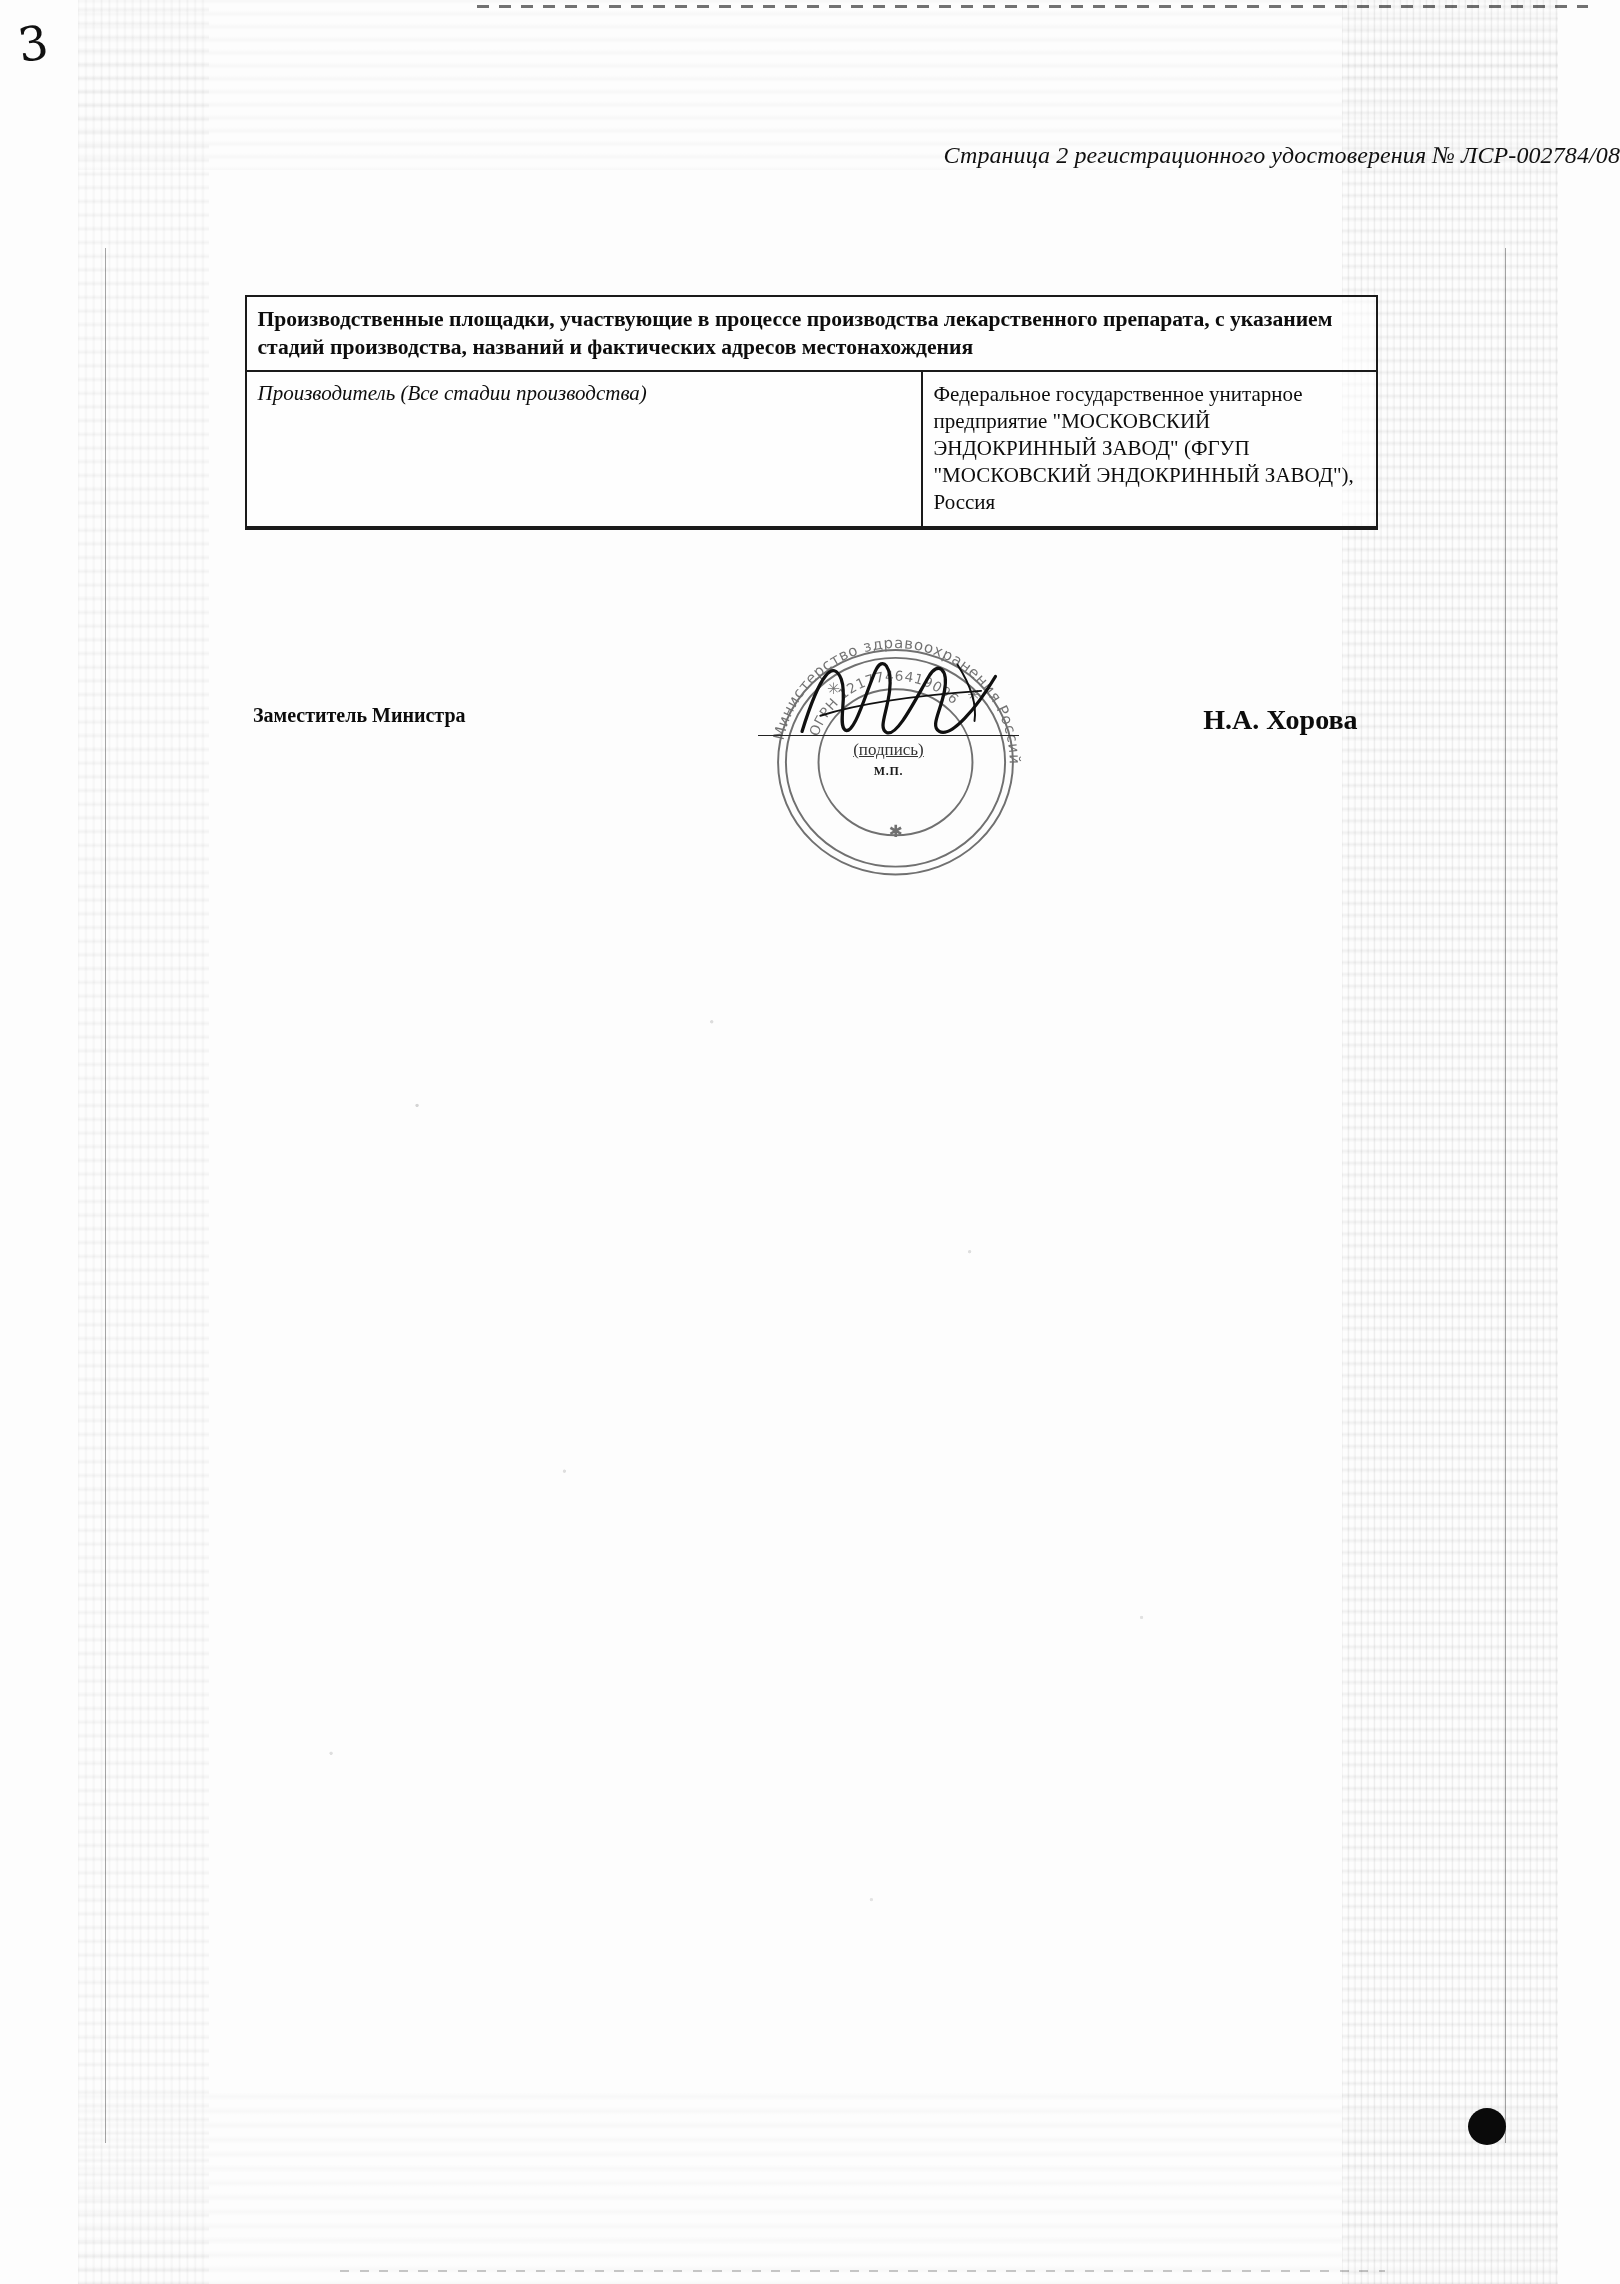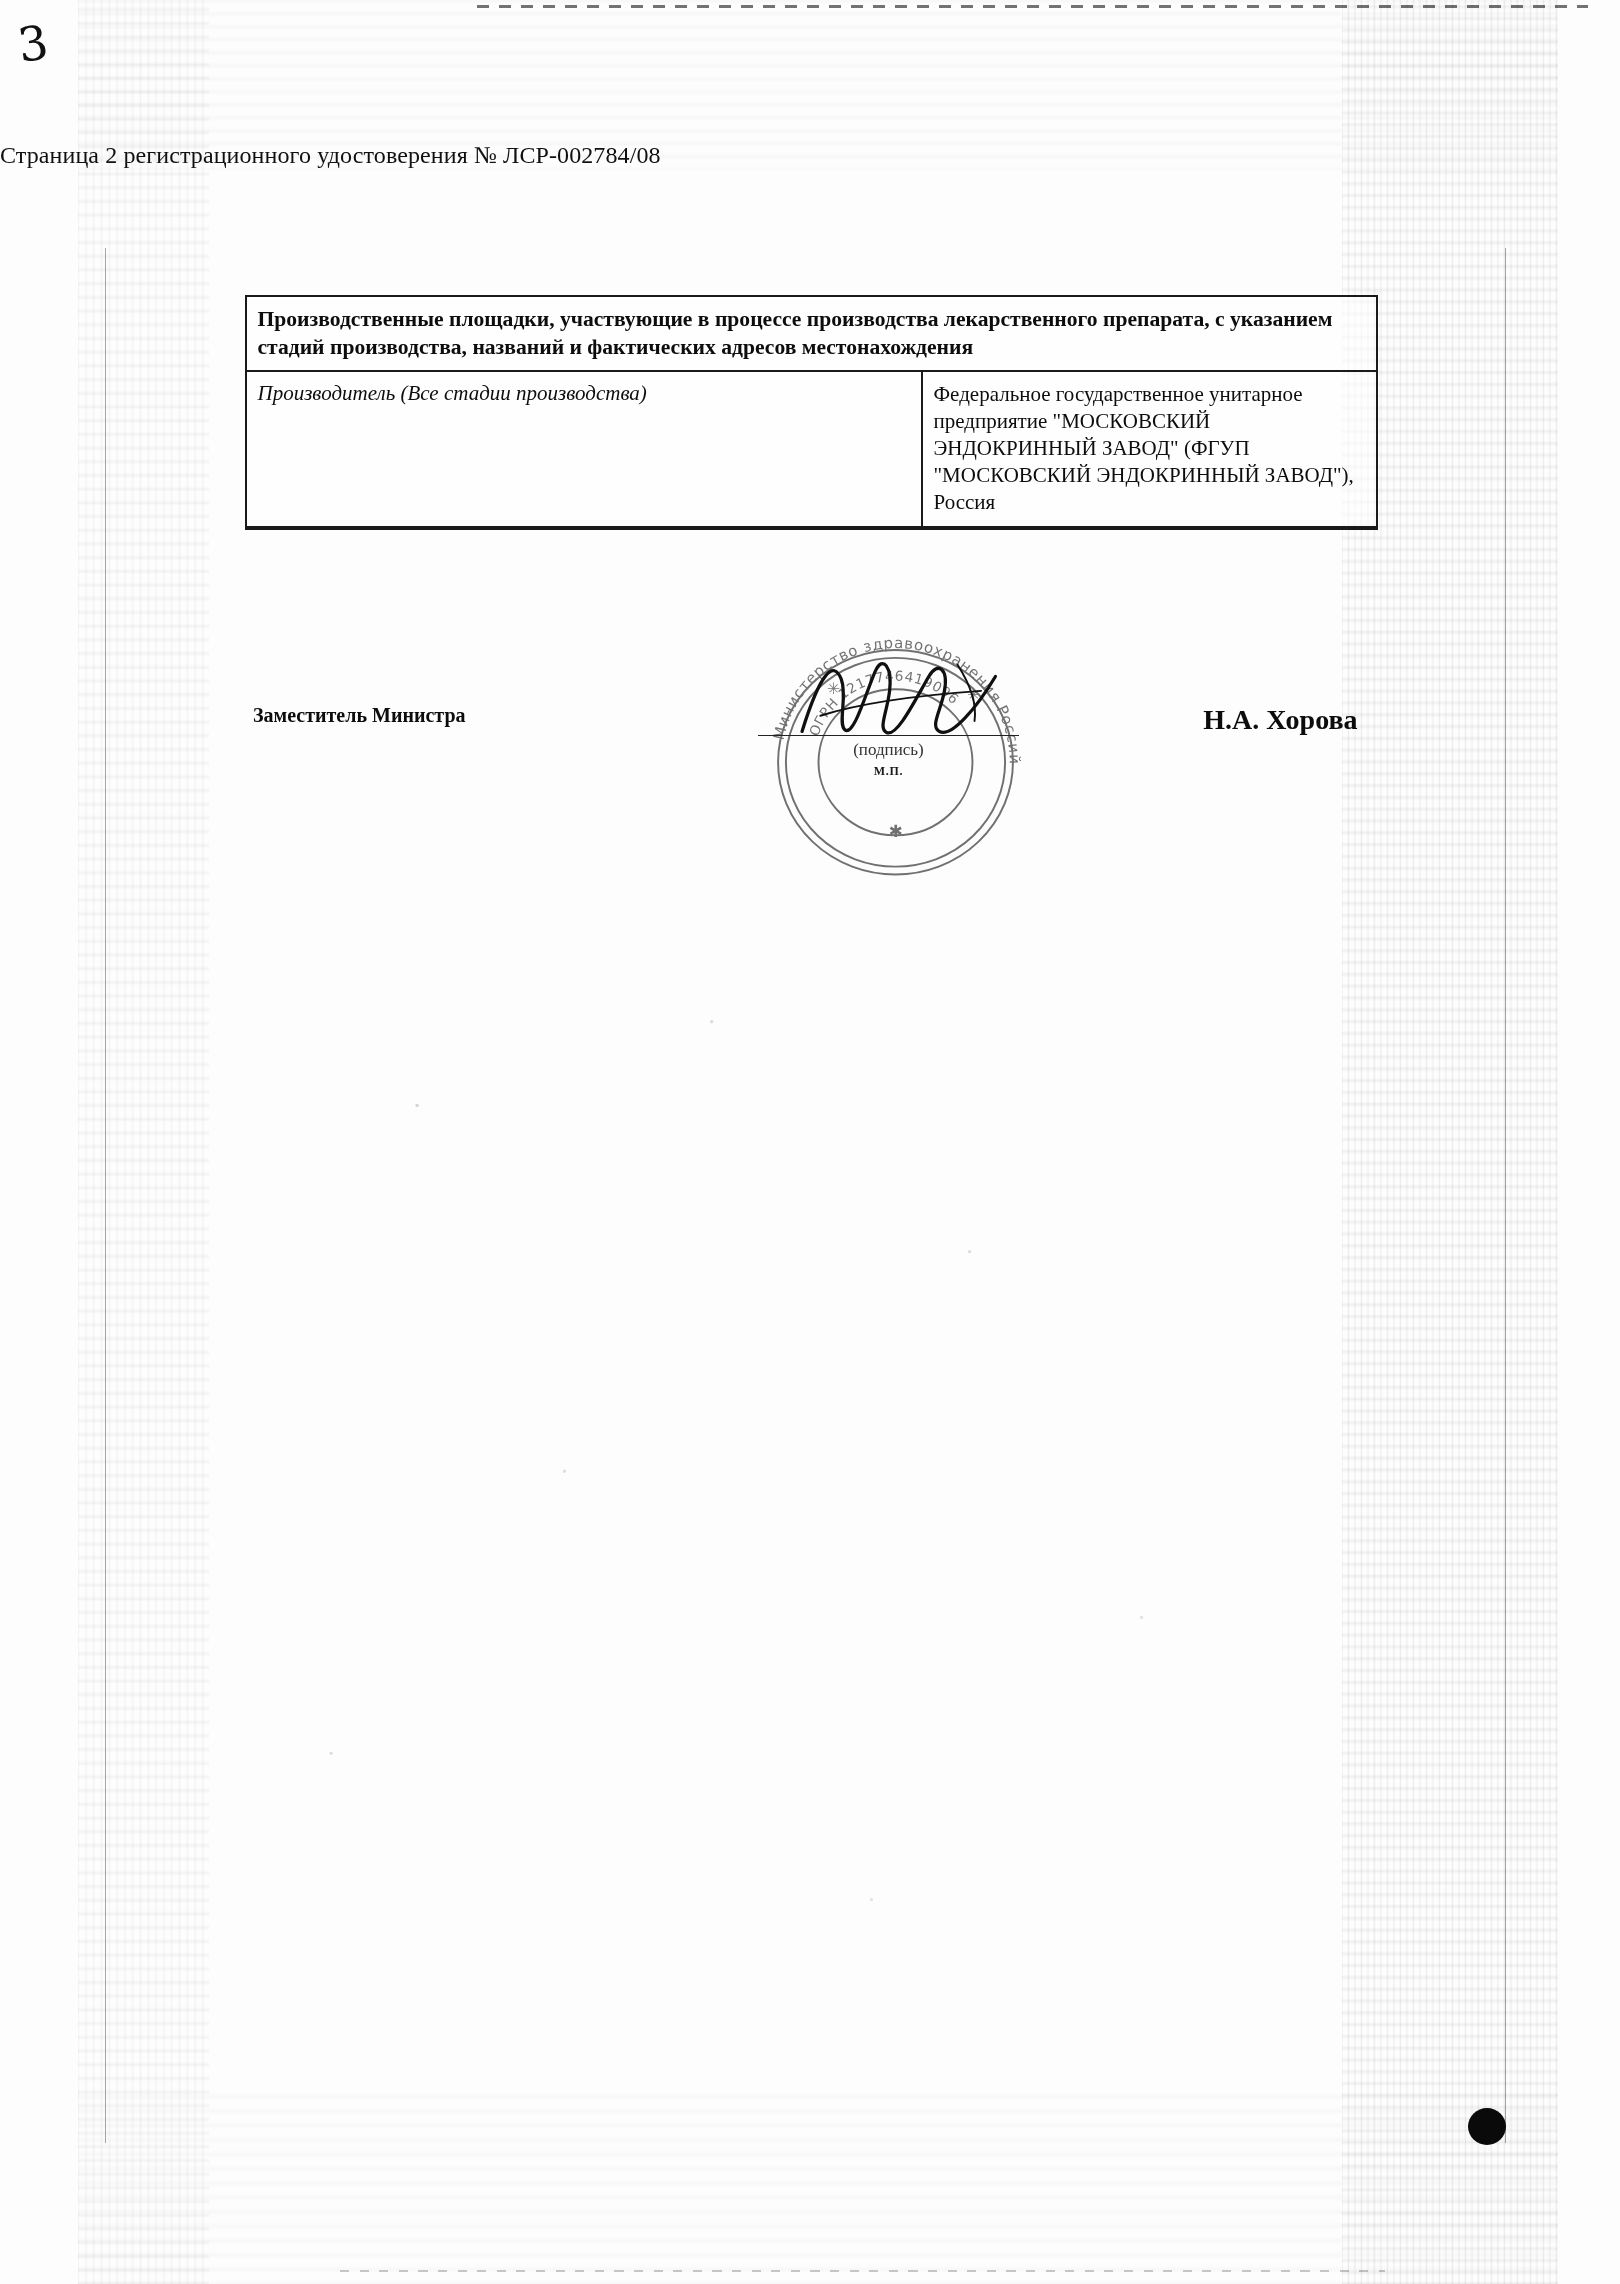--- a/index.html
+++ b/index.html
@@ -77,24 +77,25 @@
     font-size: 47px;
     color: #111;
     transform: rotate(-8deg);
   }
 
   
   .doc-header {
     position: absolute;
     left: 0; right: 0;
     top: 142px;
-    text-align: left;
+    text-align: right;
     font-size: 24px;
     letter-spacing: 0.1px;
     color: #101010;
+    font-style: italic;
   }
   .doc-header .rn {
     font-weight: 400;
   }
 
   
   .table-wrap {
     position: absolute;
     left: 245px;
     top: 295px;
@@ -172,20 +173,21 @@
   .sign-line {
     width: 261px;
     height: 1.3px;
     background: #222;
     margin: 56px auto 0 auto;
   }
   .sign-caption {
     font-size: 17px;
     color: #333;
     margin-top: 3.9px;
+    text-decoration: underline;
   }
   .mp {
     font-size: 12px;
     font-weight: bold;
     color: #1a1a1a;
     margin-top: 3.9px;
     letter-spacing: 0.7px;
   }
 
   

